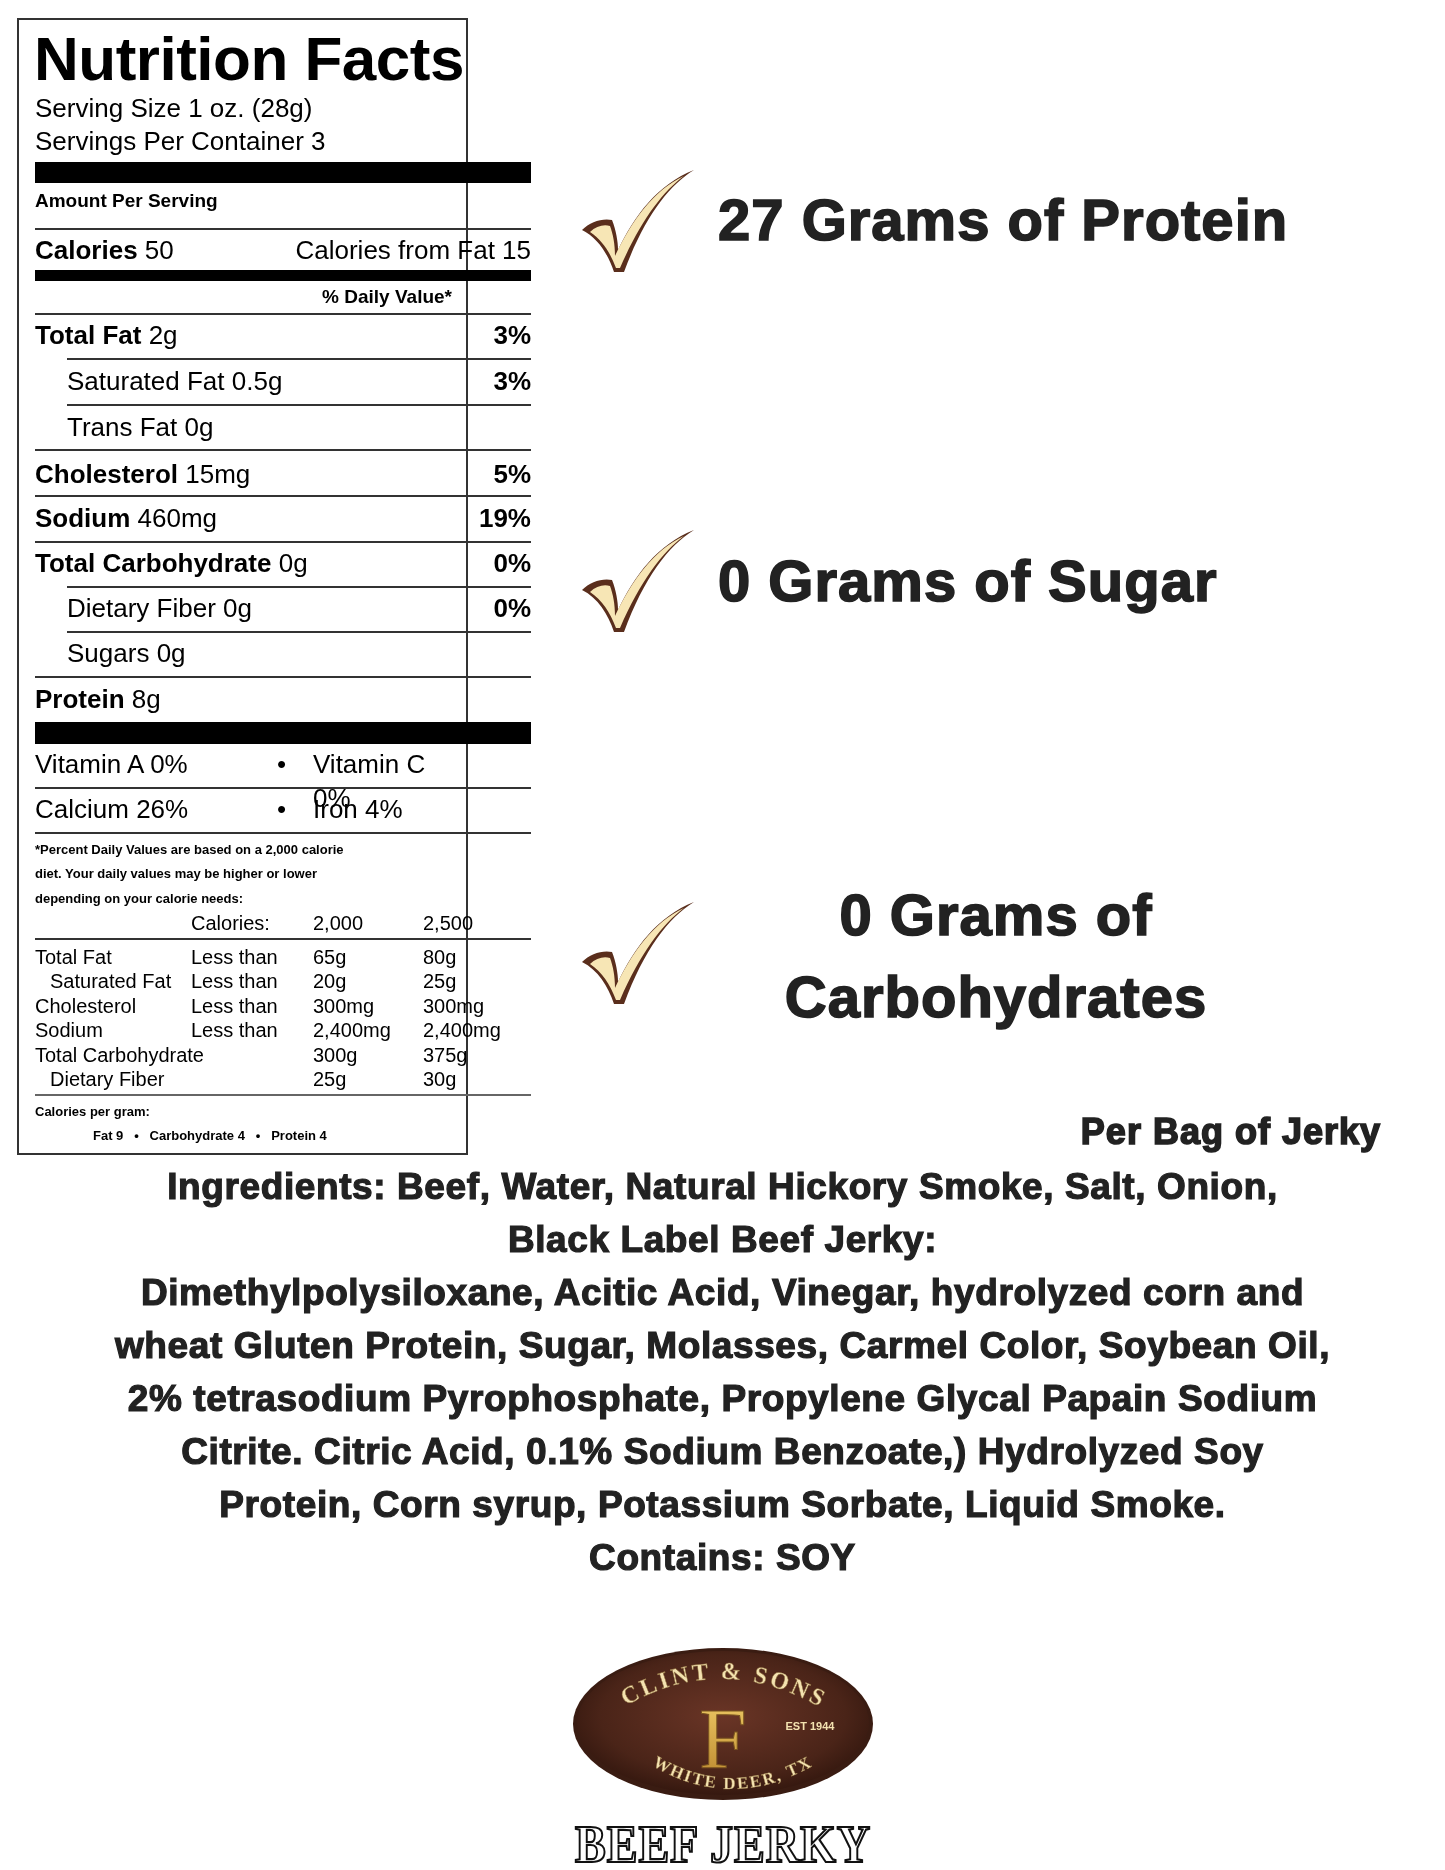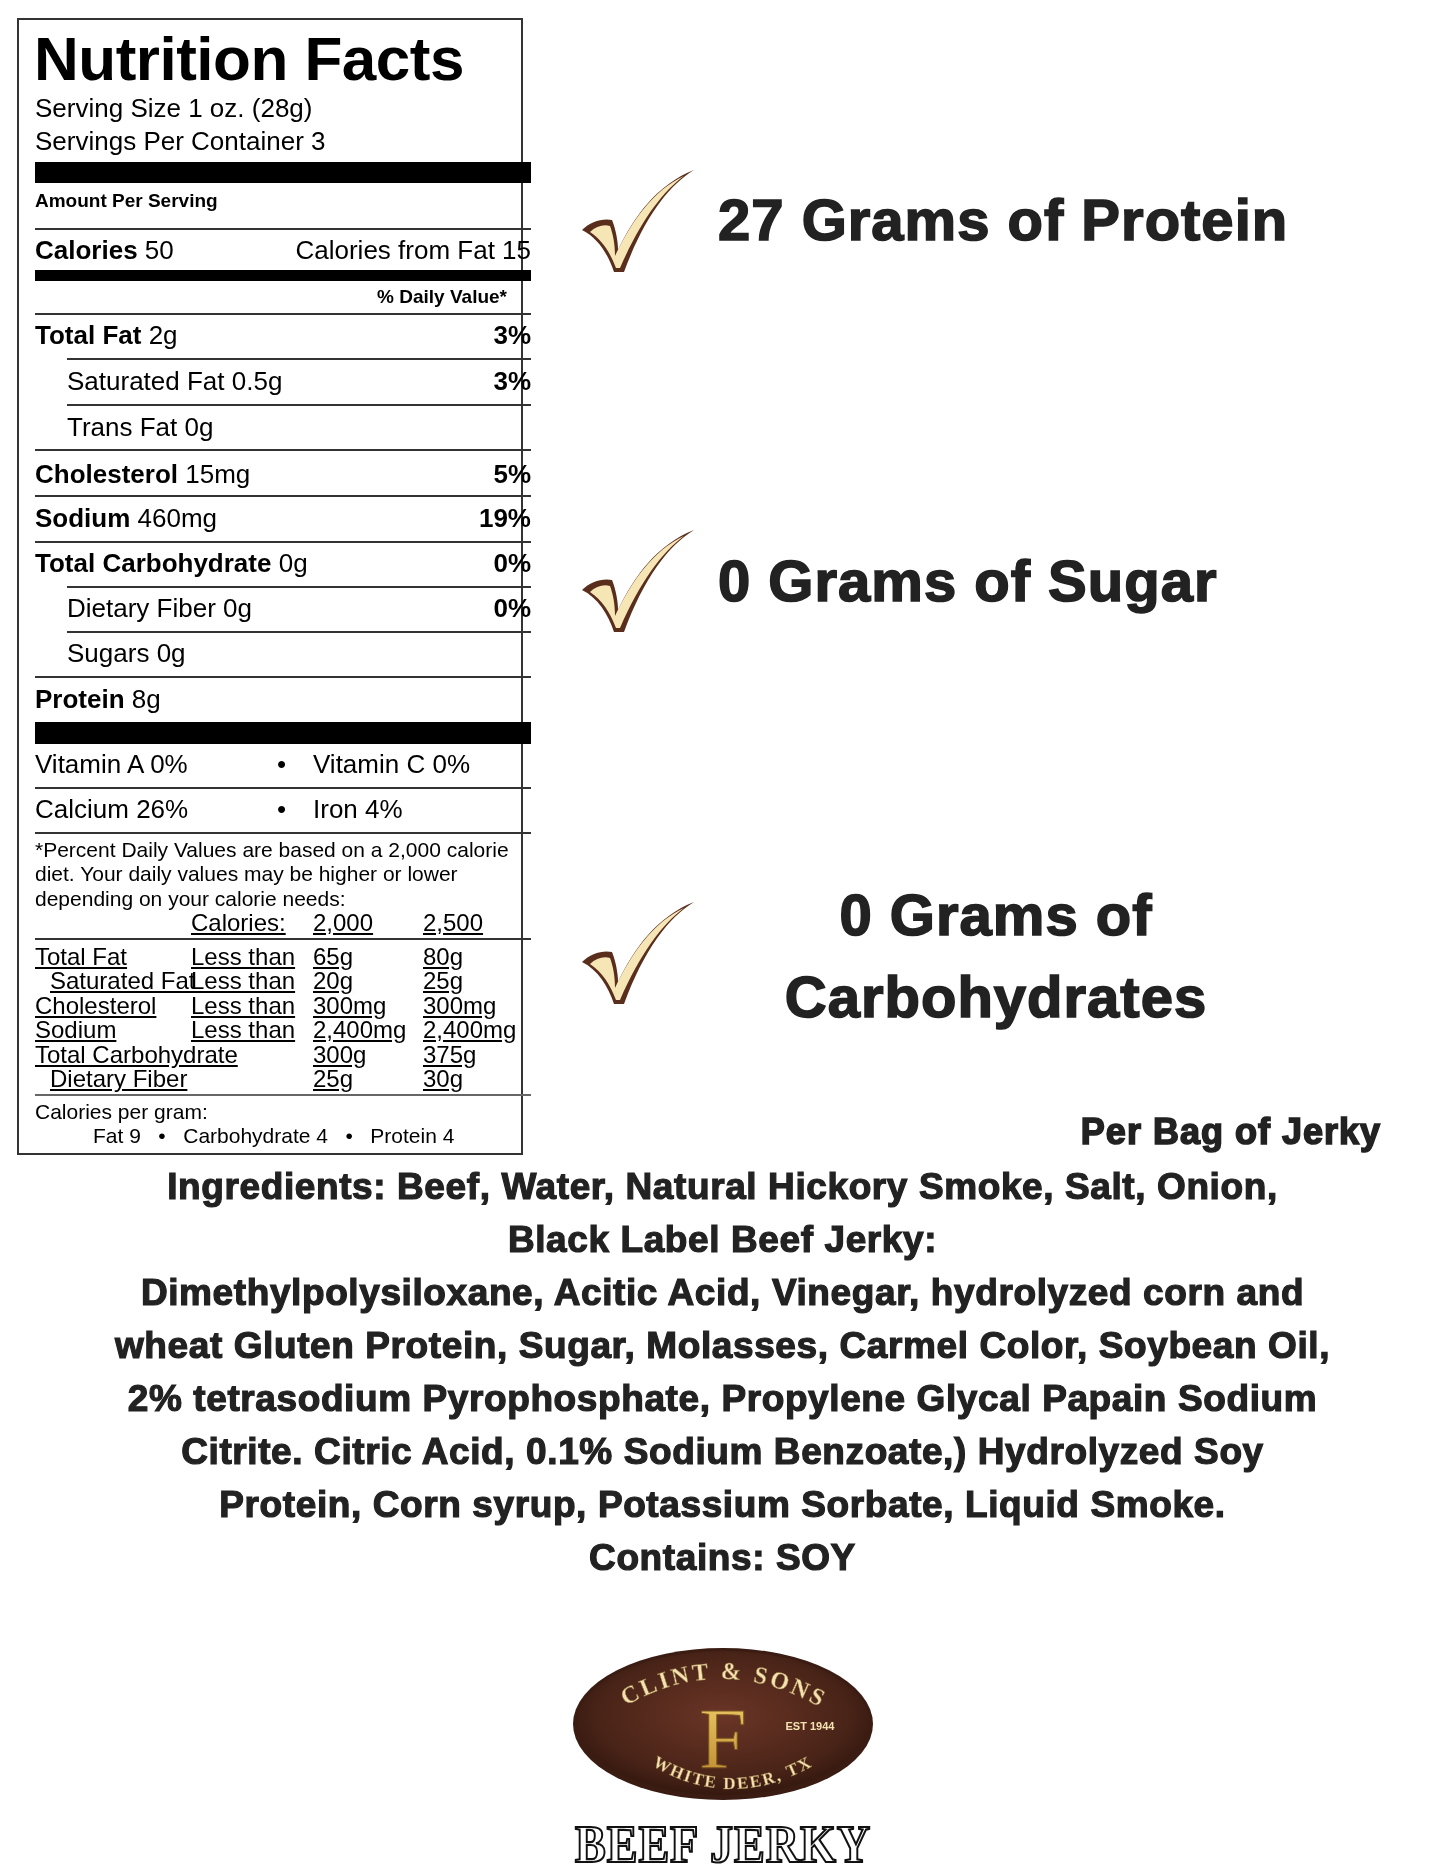--- a/index.html
+++ b/index.html
@@ -1,33 +1,33 @@
 <!DOCTYPE html>
 <html><head>
 <meta charset="utf-8">
 <style>
   html, body { margin: 0; padding: 0; background: #ffffff; }
   body { width: 1445px; height: 1870px; position: relative; overflow: hidden; font-family: "Liberation Sans", sans-serif; color: #000; }
 
   
-  .label { position: absolute; left: 17px; top: 18px; width: 506px; height: 1137px; border: 2px solid #333; box-sizing: border-box; background: #fff; }
+  .label { position: absolute; left: 17px; top: 18px; width: 451px; height: 1137px; border: 2px solid #333; box-sizing: border-box; background: #fff; }
   .abs { position: absolute; white-space: nowrap; }
   .nf-title { left: 15px; top: 4px; font-size: 62px; font-weight: bold; letter-spacing: -0.5px; line-height: 70px; }
   .serv { left: 16px; font-size: 26px; line-height: 30px; }
   .bar { position: absolute; left: 16px; width: 496px; background: #000; }
   .line { position: absolute; left: 16px; width: 496px; height: 2px; background: #333; }
   .line.indent { left: 48px; width: 464px; }
   .row { position: absolute; left: 16px; width: 496px; height: 34px; font-size: 26px; line-height: 34px; }
   .row.indent { left: 48px; width: 464px; }
   .row .lbl b { font-weight: bold; }
   .row .pct { position: absolute; right: 0; top: 0; font-weight: bold; }
   .small-bold { font-size: 19px; font-weight: bold; }
   .vit { position: absolute; font-size: 26px; line-height: 34px; }
-  .foot { position: absolute; left: 16px; font-size: 21px; line-height: 24.5px; white-space: nowrap; }
-  .tcell { position: absolute; font-size: 24px; line-height: 24.5px; white-space: nowrap; text-decoration: underline; }
+  .foot { position: absolute; left: 16px; font-size: 13px; line-height: 24.5px; white-space: nowrap; font-weight: bold; }
+  .tcell { position: absolute; font-size: 20px; line-height: 24.5px; white-space: nowrap; }
 
   
   .heavy { font-family: "Liberation Sans", sans-serif; font-weight: 900; color: #222; -webkit-text-stroke: 1.6px #222; white-space: nowrap; position: absolute; }
   .claim { font-size: 58px; line-height: 60px; letter-spacing: 1px; }
   .check { position: absolute; width: 116px; height: 106px; }
 
   .perbag { font-size: 36px; line-height: 40px; letter-spacing: 1px; right: 64px; top: 1112px; }
 
   .ing { position: absolute; left: 0; width: 1445px; text-align: center; }
   .ing .heavy { position: static; display: block; font-size: 37px; line-height: 53px; letter-spacing: 0.6px; -webkit-text-stroke: 1.2px #222; }

